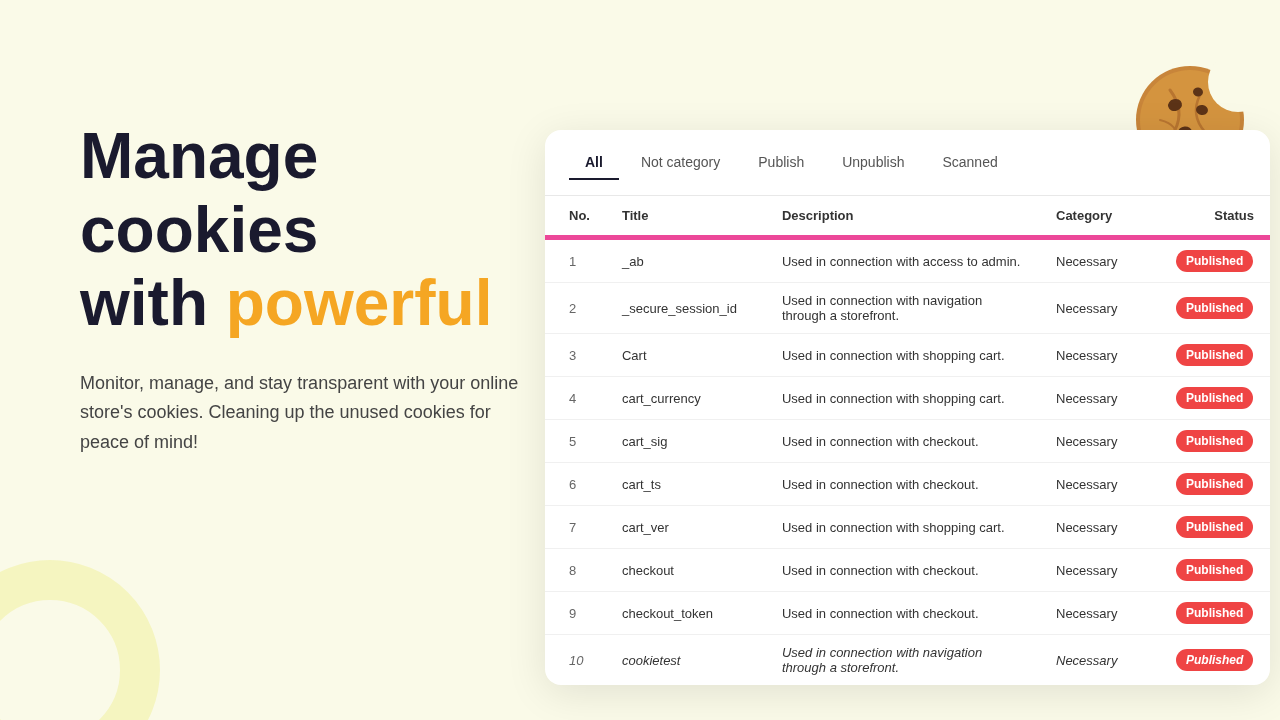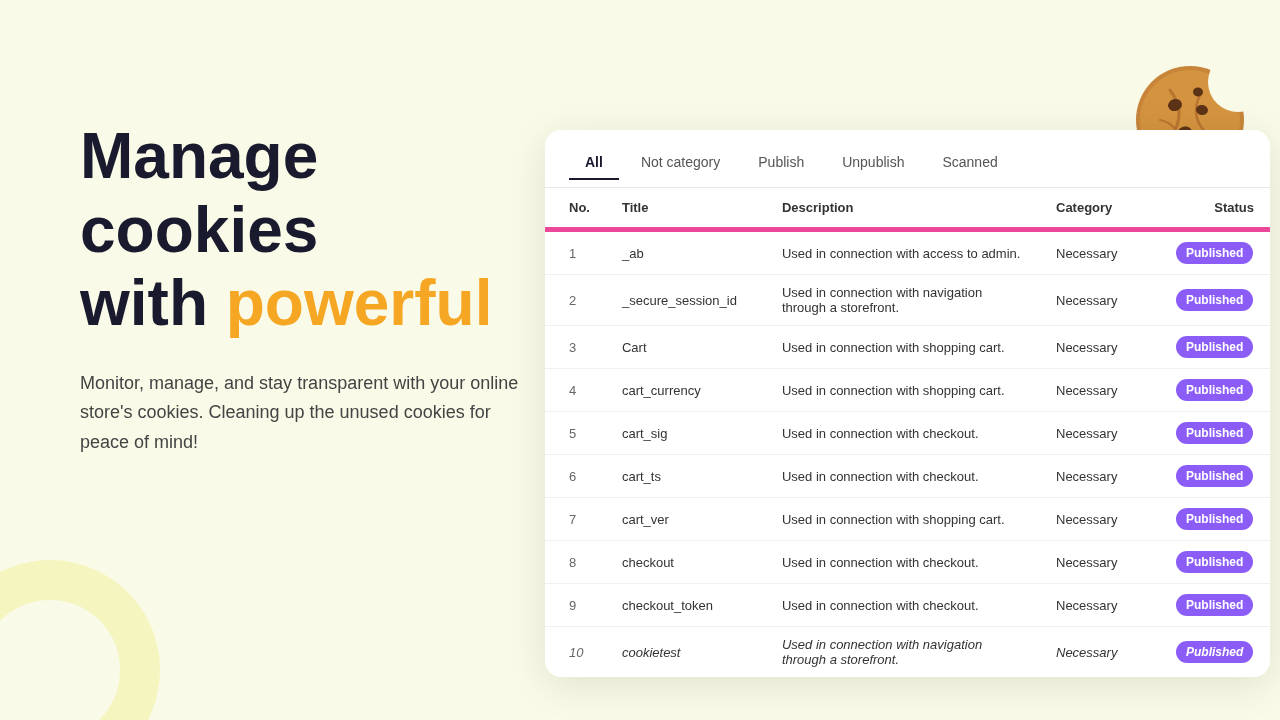--- a/index.html
+++ b/index.html
@@ -69,21 +69,21 @@
       background: #fff;
       border-radius: 16px;
       box-shadow: 0 8px 40px rgba(0,0,0,0.10);
       overflow: hidden;
     }
 
     
     .tab-bar {
       display: flex;
       align-items: center;
-      padding: 16px 24px 8px 24px;
+      padding: 16px 24px 16px 24px;
       border-bottom: 1px solid #e8e8e8;
       gap: 6px;
     }
 
     .tab {
       padding: 8px 16px;
       font-size: 14px;
       color: #555;
       cursor: pointer;
       border-radius: 8px 8px 0 0;
@@ -153,21 +153,21 @@
       color: #333;
     }
 
     .data-table td:first-child {
       padding-left: 24px;
       color: #666;
     }
 
     .status-badge {
       display: inline-block;
-      background: #8b5cf6;
+      background: #ef4444;
       color: #fff;
       font-size: 12px;
       font-weight: 600;
       padding: 4px 10px;
       border-radius: 20px;
     }
   </style>
 </head>
 <body>
 

